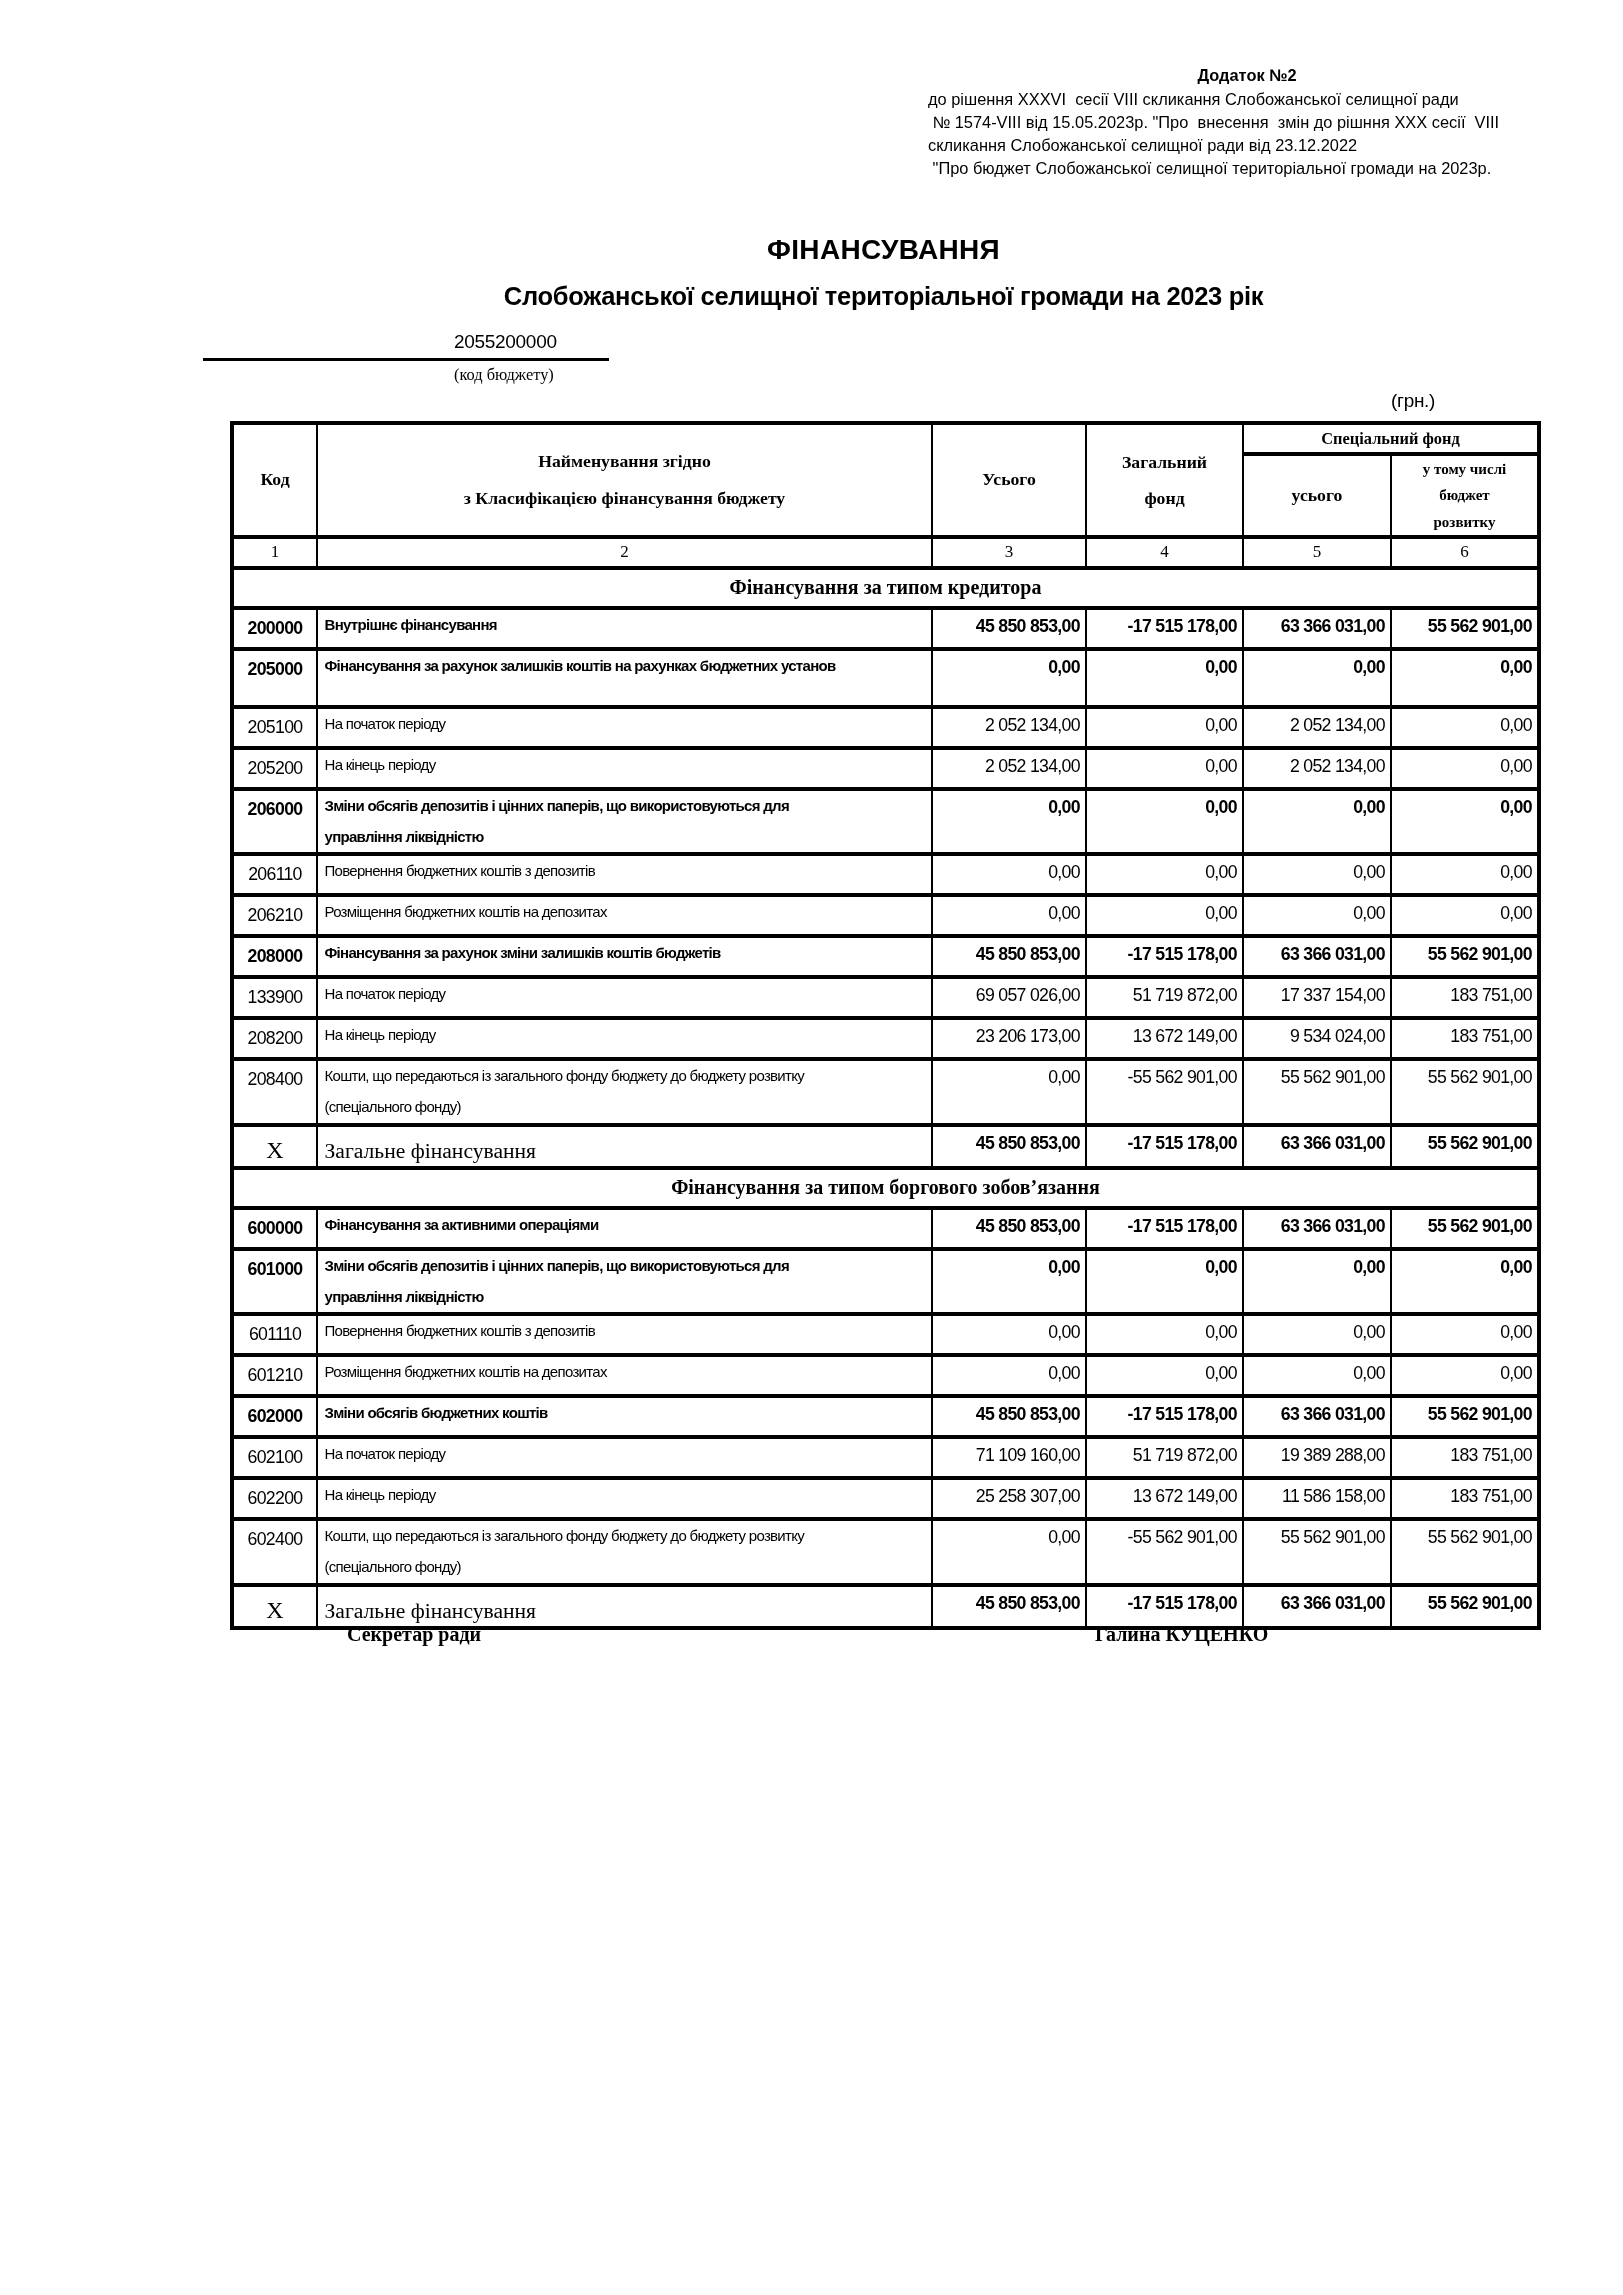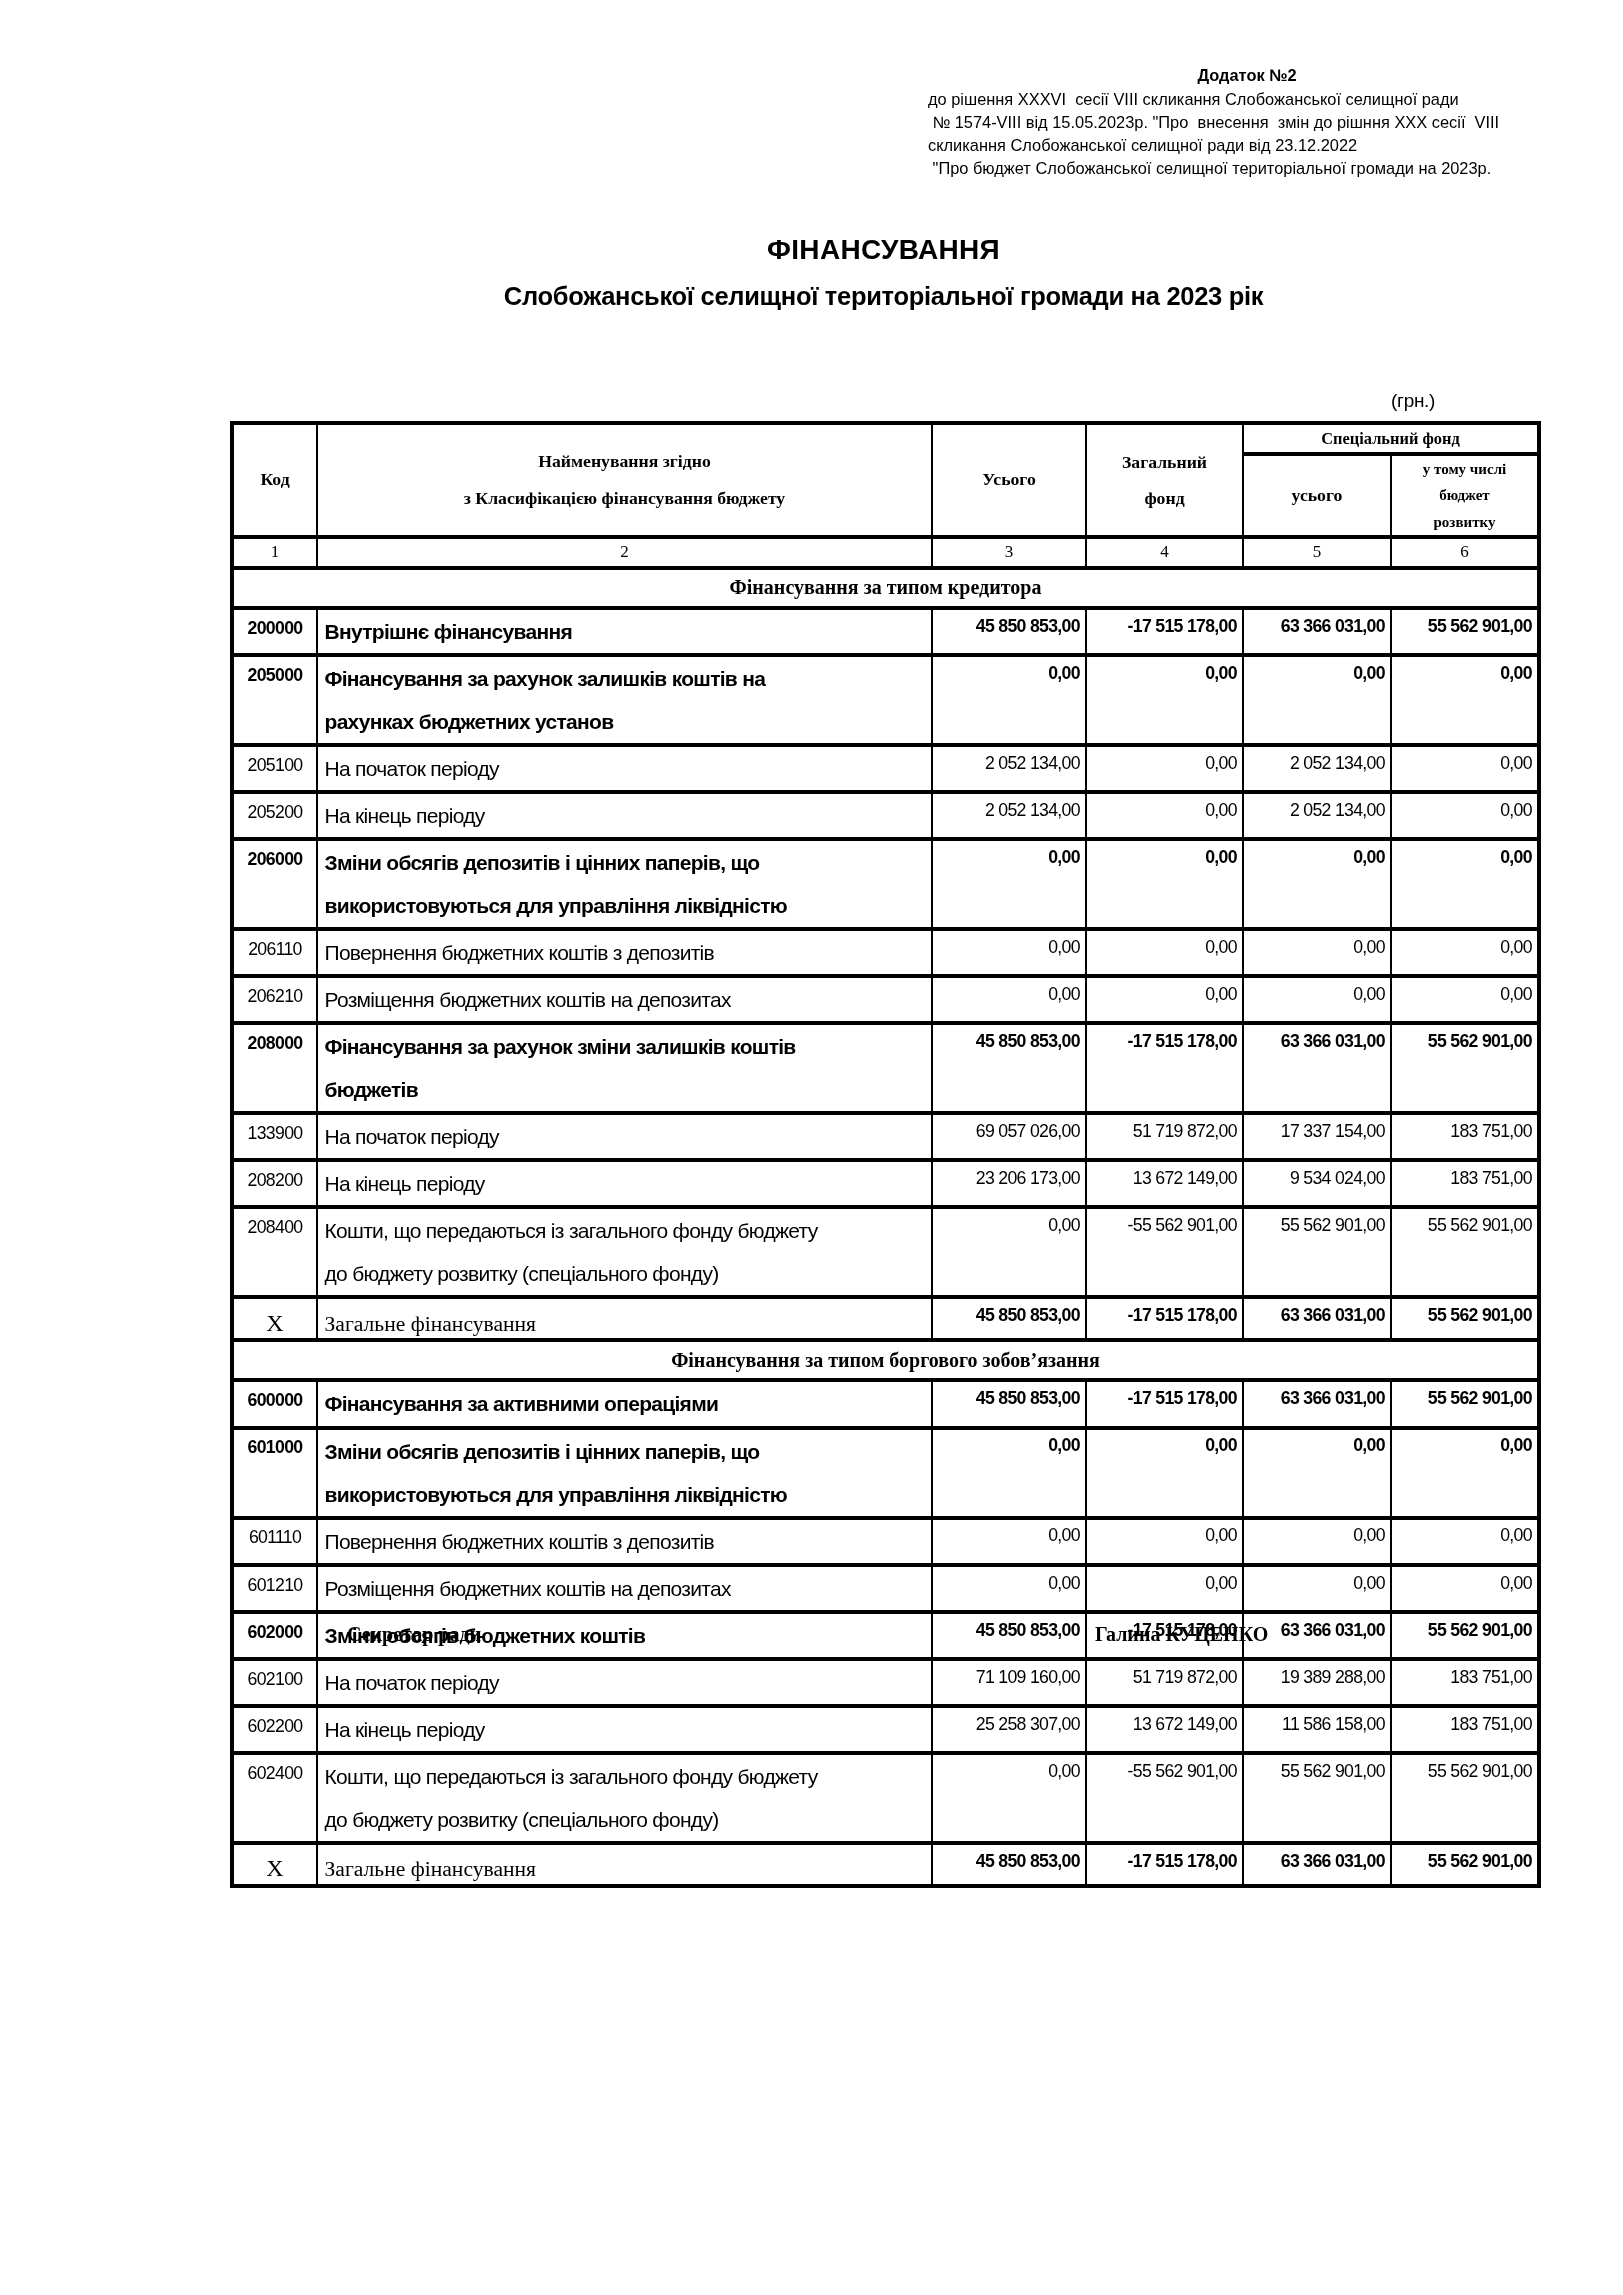--- a/index.html
+++ b/index.html
@@ -51,21 +51,21 @@
 
   .c-section {
     font-family:"Liberation Serif", serif; font-weight:bold; font-size:20px;
     text-align:center; vertical-align:middle; height:40px;
   }
   .r-data { height:41px; }
   .r-tall { height:58px; }
   .r-total { height:43px; }
 
   .c-code { text-align:center; vertical-align:top; padding-top:7.9px; font-size:17.7px; letter-spacing:-0.7px; }
-  .c-name { text-align:left; vertical-align:top; padding:0 5.2px 0 6.5px; font-size:21px; letter-spacing:-0.7px; }
+  .c-name { text-align:left; vertical-align:top; padding:0 5.2px 0 6.5px; font-size:15px; letter-spacing:-0.7px; }
   .c-name div { line-height:2.05; max-width:497px; }
   .c-num  { text-align:right; vertical-align:top; padding:5.9px 5.2px 0 2.6px; font-size:17.7px; letter-spacing:-0.7px; }
 
   .r-bold td { font-weight:bold; }
   .r-bold .c-name div { max-width:523px; }
   .r-total .c-code { font-family:"Liberation Serif", serif; font-size:24px; letter-spacing:0; padding-top:10.5px; }
   .r-total .c-name { font-family:"Liberation Serif", serif; font-size:21.6px; letter-spacing:0; }
   .r-total .c-name div { line-height:1.3; max-width:none; padding-top:10.5px; }
   .r-total .c-num { font-weight:bold; }
 
@@ -88,20 +88,25 @@
     <div class="hn-line"> № 1574-VIII від 15.05.2023р. "Про  внесення  змін до рішння XXX сесії  VIII</div>
     <div class="hn-line">скликання Слобожанської селищної ради від 23.12.2022</div>
     <div class="hn-line"> "Про бюджет Слобожанської селищної територіальної громади на 2023р.</div>
   </div>
 
   <div class="doc-title">
     <div class="t1">ФІНАНСУВАННЯ</div>
     <div class="t2">Слобожанської селищної територіальної громади на 2023 рік</div>
   </div>
 
+  <div class="budget-code">
+    <div class="bc-value">2055200000</div>
+    <div class="bc-line"></div>
+    <div class="bc-label">(код бюджету)</div>
+  </div>
 
   <div class="currency-note">(грн.)</div>
 
   <table class="fin">
     <colgroup>
       <col style="width:85px">
         <col style="width:615px">
         <col style="width:154px">
       <col style="width:157px">
         <col style="width:148px">

